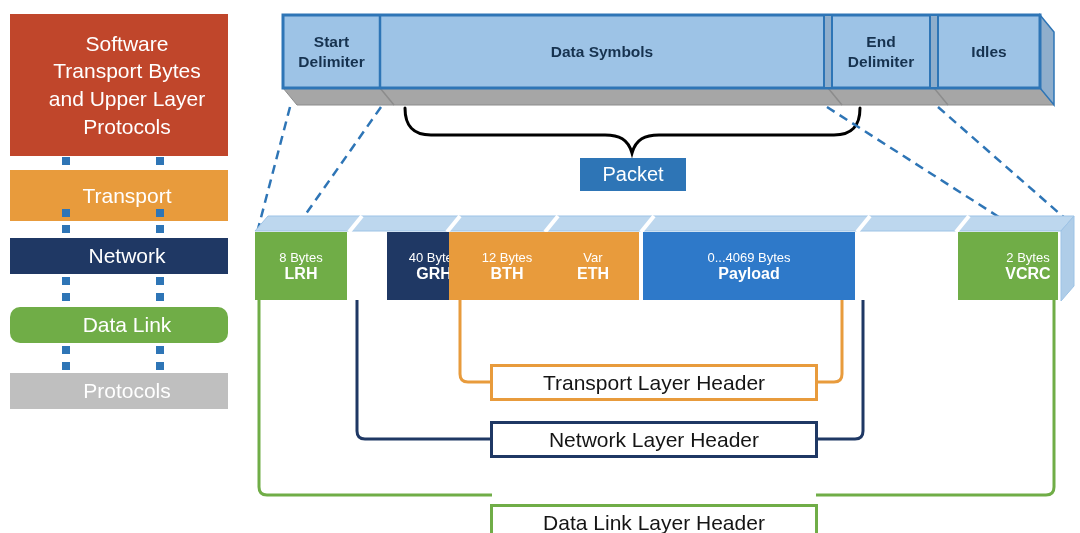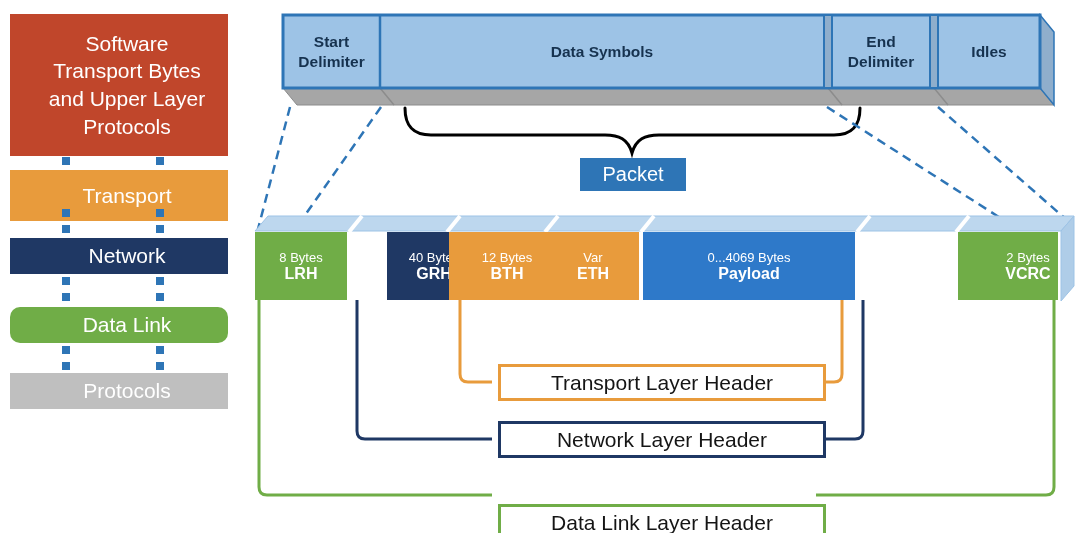--- a/index.html
+++ b/index.html
@@ -49,21 +49,21 @@
     gap: 0; text-align: right;
   }
   .field .size { font-size: 13px; }
   .field .name { font-size: 16px; font-weight: bold; }
 
   
   .callout {
     position: absolute; left: 490px; width: 328px; height: 37px;
     background: #ffffff; border: 3px solid #000;
     display: flex; align-items: center; justify-content: center;
-    font-size: 21px; color: #151515; margin-left: 8px;
+    font-size: 21px; color: #151515;
   }
 </style>
 </head>
 <body>
 
 <div class="canvas">
 
   <svg class="underlay" width="1080" height="533">
 
     <polygon points="283,88 1040,88 1054,105 297,105" fill="#A6A6A6" stroke="#8C8C8C" stroke-width="1"></polygon>

